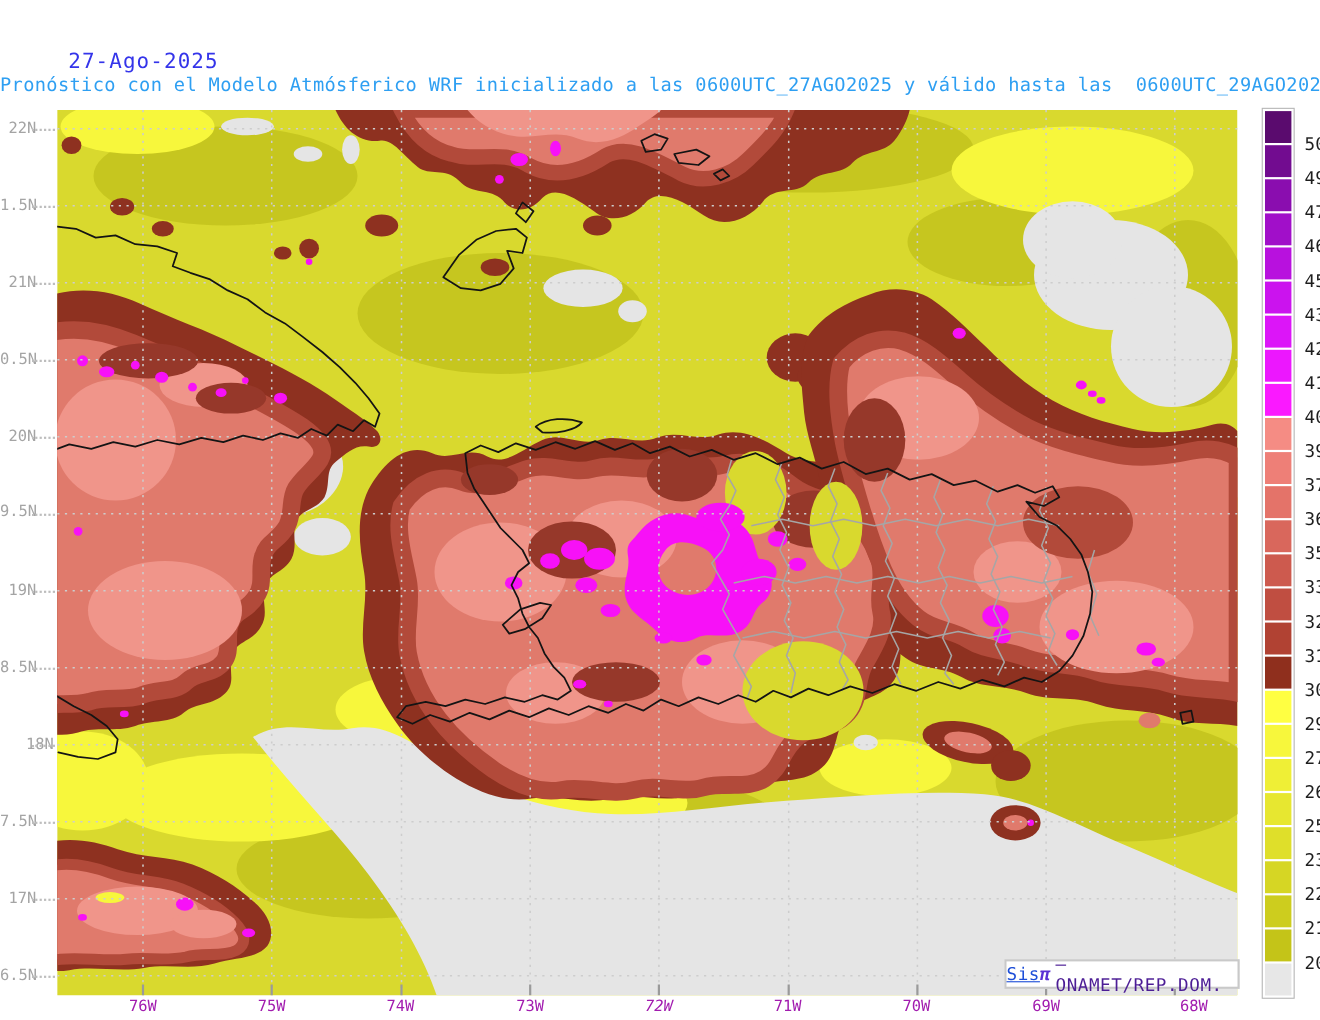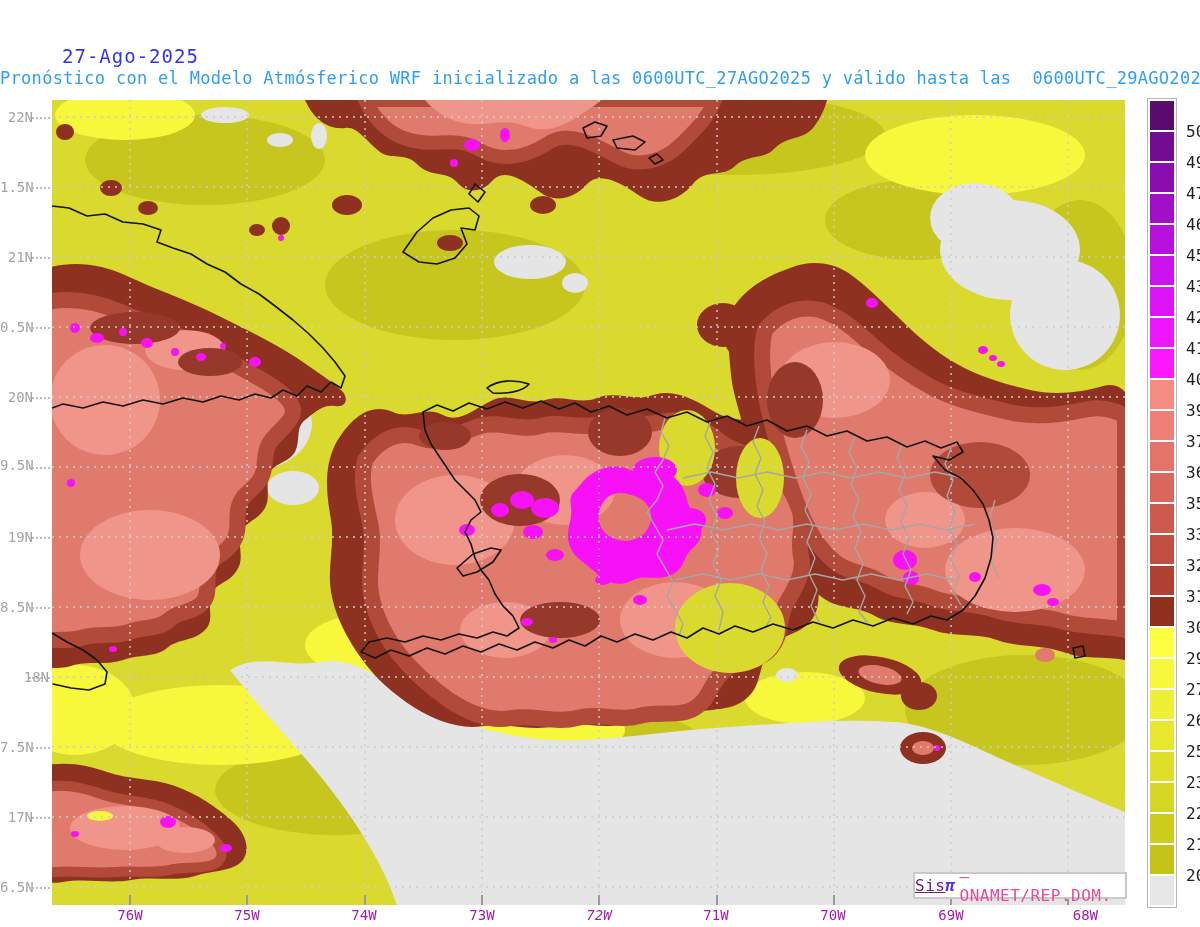--- a/index.html
+++ b/index.html
@@ -11,23 +11,23 @@
   #time-label{position:absolute;left:293px;top:45px;font-size:19px;letter-spacing:.5px;color:#3434ea;}
   #forecast-line{position:absolute;left:0;top:68px;width:1200px;text-align:center;
          font-size:17px;letter-spacing:.3px;color:#2e9ff2;white-space:pre;}
   #map-svg{position:absolute;left:52px;top:100px;width:1073px;height:805px;}
   .lat-label{position:absolute;width:33px;text-align:right;font-size:14px;color:#a4a4a4;transform:translateY(-50%);}
   .lat-tick{position:absolute;left:29px;width:21px;height:0;border-top:2px dotted #bdbdbd;}
   .lon-label{position:absolute;top:907px;width:60px;text-align:center;font-size:14px;color:#a21caf;transform:translateX(-50%);}
   #credit-box{position:absolute;left:913px;top:872px;width:214px;height:27px;background:#ffffff;
          border:2px solid #c9c9c9;box-sizing:border-box;display:flex;align-items:center;justify-content:center;
          font-size:16px;letter-spacing:.5px;}
-  #credit-box .sis{color:#701a75;text-decoration:underline;}
+  #credit-box .sis{color:#1d4ed8;text-decoration:underline;}
   #credit-box .pi{color:#5a2fd4;font-style:italic;font-weight:bold;margin-right:4px;}
-  #credit-box .org{color:#ec4899;}
+  #credit-box .org{color:#4c1d95;}
   #colorbar{position:absolute;left:1147px;top:98px;width:30px;height:810px;background:#ffffff;
          border:1px solid #b6b6b6;box-sizing:border-box;padding:2px;display:flex;flex-direction:column;gap:2px;}
   .cb-seg{flex:1;}
   .cb-label{position:absolute;left:1186px;font-size:16px;color:#1e1e1e;transform:translateY(-50%);}
 </style>
 </head>
 <body>
 
 <div id="page">
 

